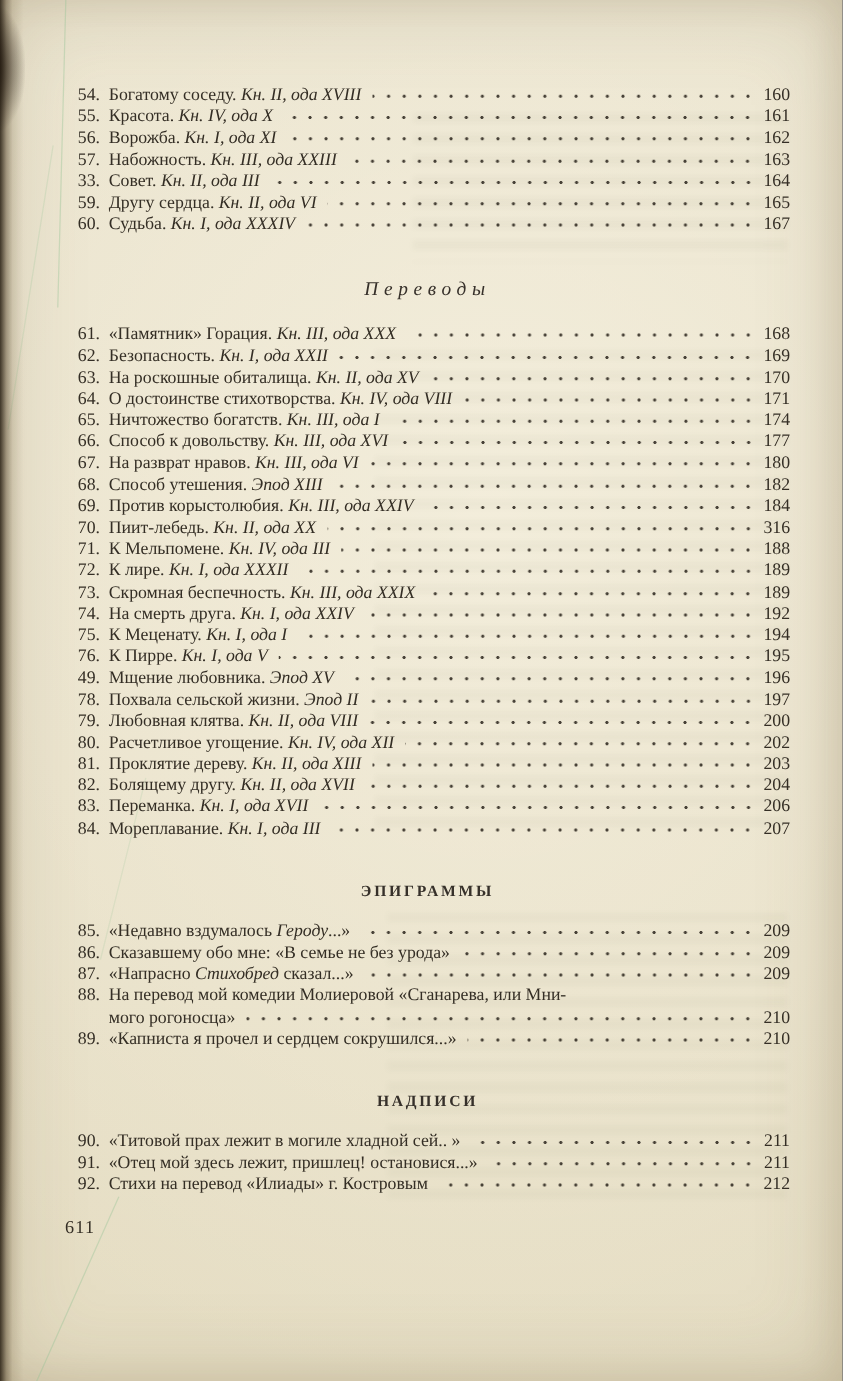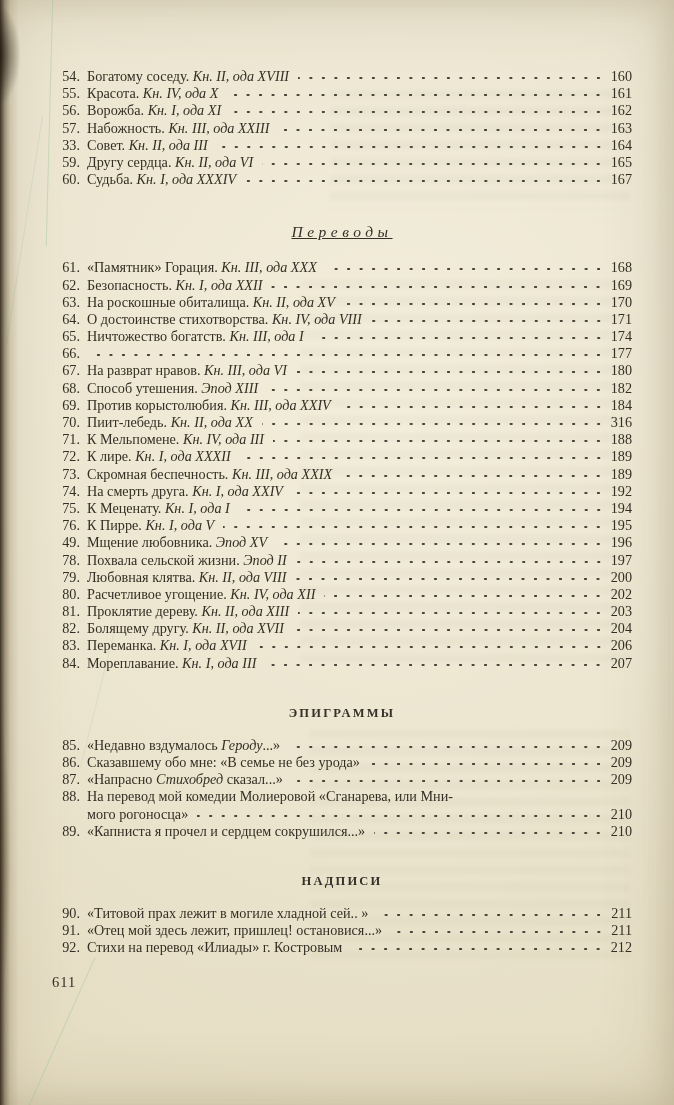--- a/index.html
+++ b/index.html
@@ -46,21 +46,21 @@
   .num{flex:none;width:28px;text-align:right;margin-right:7px;}
   .title{flex:none;}
   .title .it{font-style:italic;}
   .leader{
     flex:1 1 auto;height:0.8em;min-width:14px;margin-left:9px;margin-right:2px;
     background-image:radial-gradient(circle, rgba(52,46,37,0.9) 1.05px, rgba(0,0,0,0) 1.5px);
     background-size:12.5px 4px;background-repeat:repeat-x;background-position:right bottom 1px;
   }
   .page-ref{flex:none;margin-left:4px;}
   .heading{text-align:center;color:#36302a;}
-  .heading.italic{font-style:italic;font-size:15.5px;letter-spacing:4.5px;line-height:20px;margin:34px 0 17px;text-decoration:underline;}
+  .heading.italic{font-style:italic;font-size:15.5px;letter-spacing:4.5px;line-height:20px;margin:34px 0 17px;}
   .heading.caps{font-weight:700;font-size:12.5px;letter-spacing:2.2px;line-height:19px;margin:32px 0 14px;}
   .folio{text-align:left;font-size:14.5px;letter-spacing:1px;margin-top:17px;line-height:17px;}
 </style>
 </head>
 <body>
 
 <div class="page">
   <div class="spine"></div>
   <div class="crease c1"></div>
   <div class="crease c2"></div>
@@ -140,20 +140,21 @@
           <span class="page-ref">171</span>
         </div>
         <div class="toc-row">
           <span class="num">65.</span>
           <span class="title">Ничтожество богатств. <span class="it">Кн. III, ода I</span></span>
           <span class="leader"></span>
           <span class="page-ref">174</span>
         </div>
         <div class="toc-row">
           <span class="num">66.</span>
+          <span class="title">Способ к довольству. <span class="it">Кн. III, ода XVI</span></span>
           <span class="leader"></span>
           <span class="page-ref">177</span>
         </div>
         <div class="toc-row">
           <span class="num">67.</span>
           <span class="title">На разврат нравов. <span class="it">Кн. III, ода VI</span></span>
           <span class="leader"></span>
           <span class="page-ref">180</span>
         </div>
         <div class="toc-row">

